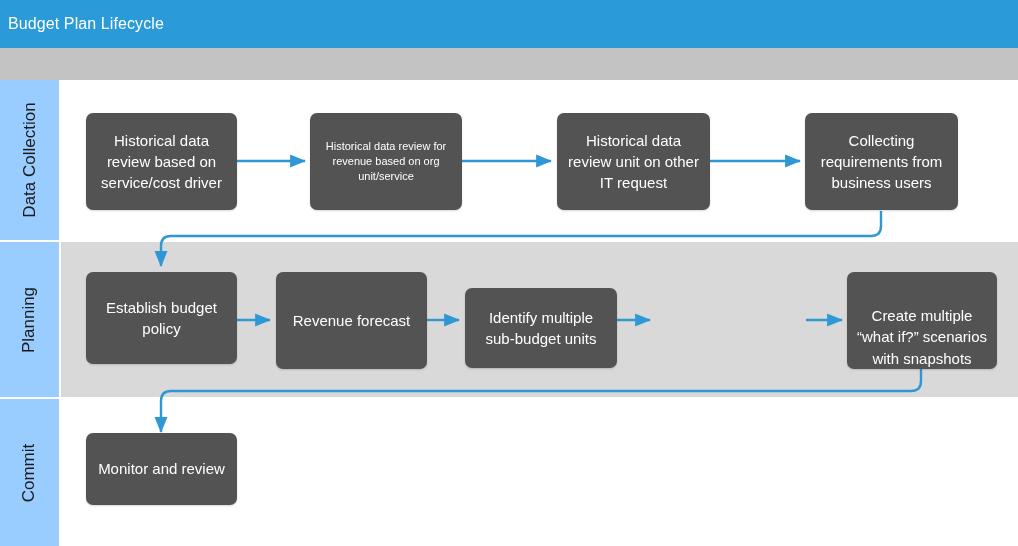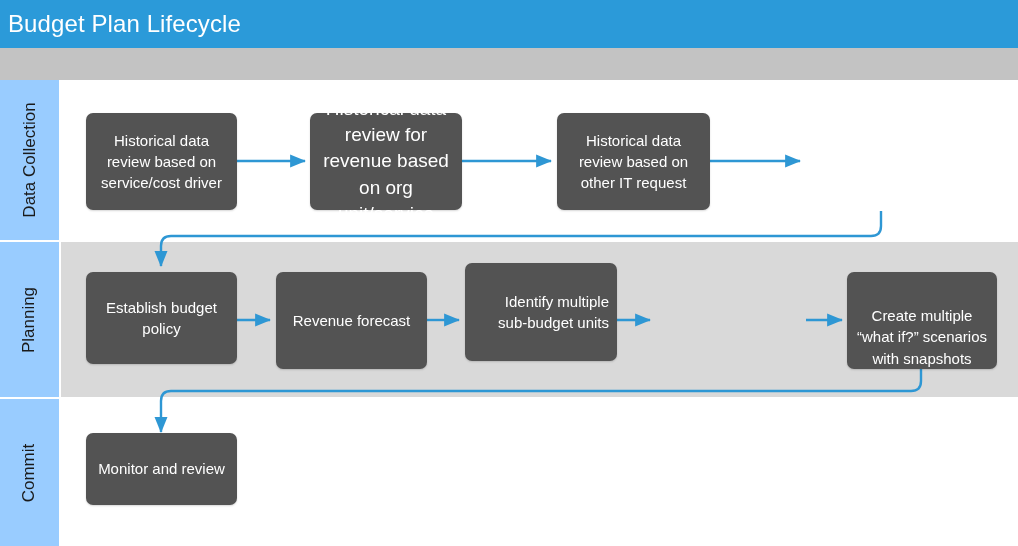--- a/index.html
+++ b/index.html
@@ -26,21 +26,21 @@
     left: 0;
     top: 0;
     width: 1018px;
     height: 48px;
     background: #2B9AD9;
   }
   .header-title {
     position: absolute;
     left: 8px;
     top: 3px;
-    font-size: 24px;
+    font-size: 16px;
     line-height: 42px;
     color: #ffffff;
     white-space: nowrap;
     letter-spacing: 0.1px;
   }
   .header-sub-band {
     position: absolute;
     left: 0;
     top: 48px;
     width: 1018px;
@@ -95,21 +95,21 @@
     display: flex;
     align-items: center;
     justify-content: center;
     text-align: center;
     box-sizing: border-box;
     padding: 0 8px;
     font-size: 15px;
     line-height: 1.42;
     box-shadow: 0 1px 2px rgba(0,0,0,0.16);
   }
-  .node.small { font-size: 19px; line-height: 1.38; }
+  .node.small { font-size: 11px; line-height: 1.38; }
 
   
   #connectors {
     position: absolute;
     left: 0;
     top: 0;
     width: 1018px;
     height: 546px;
     pointer-events: none;
   }
@@ -172,33 +172,36 @@
 
   <div class="node" style="left:86px; top:113px; width:151px; height:97px;">
     <span>Historical data review based on service/cost driver</span>
   </div>
 
   <div class="node small" style="left:310px; top:113px; width:152px; height:97px;">
     <span>Historical data review for revenue based on org unit/service</span>
   </div>
 
   <div class="node" style="left:557px; top:113px; width:153px; height:97px;">
-    <span>Historical data review based on other IT request</span>
-  </div>
-
+    <span>Historical data review unit on other IT request</span>
+  </div>
+
+  <div class="node" style="left:805px; top:113px; width:153px; height:97px;">
+    <span>Collecting requirements from business users</span>
+  </div>
 
   <div class="node" style="left:86px; top:272px; width:151px; height:92px;">
     <span>Establish budget policy</span>
   </div>
 
   <div class="node" style="left:276px; top:272px; width:151px; height:97px;text-align:center;">
     <span>Revenue forecast</span>
   </div>
 
-  <div class="node" style="left:465px; top:263px; width:152px; height:98px;text-align:right;">
+  <div class="node" style="left:465px; top:288px; width:152px; height:80px;">
     <span>Identify multiple sub-budget units</span>
   </div>
 
 
   <div class="node" style="left:847px; top:272px; width:150px; height:97px;align-items:flex-end;">
     <span>Create multiple “what if?” scenarios with snapshots</span>
   </div>
 
   <div class="node" style="left:86px; top:433px; width:151px; height:72px;">
     <span>Monitor and review</span>

